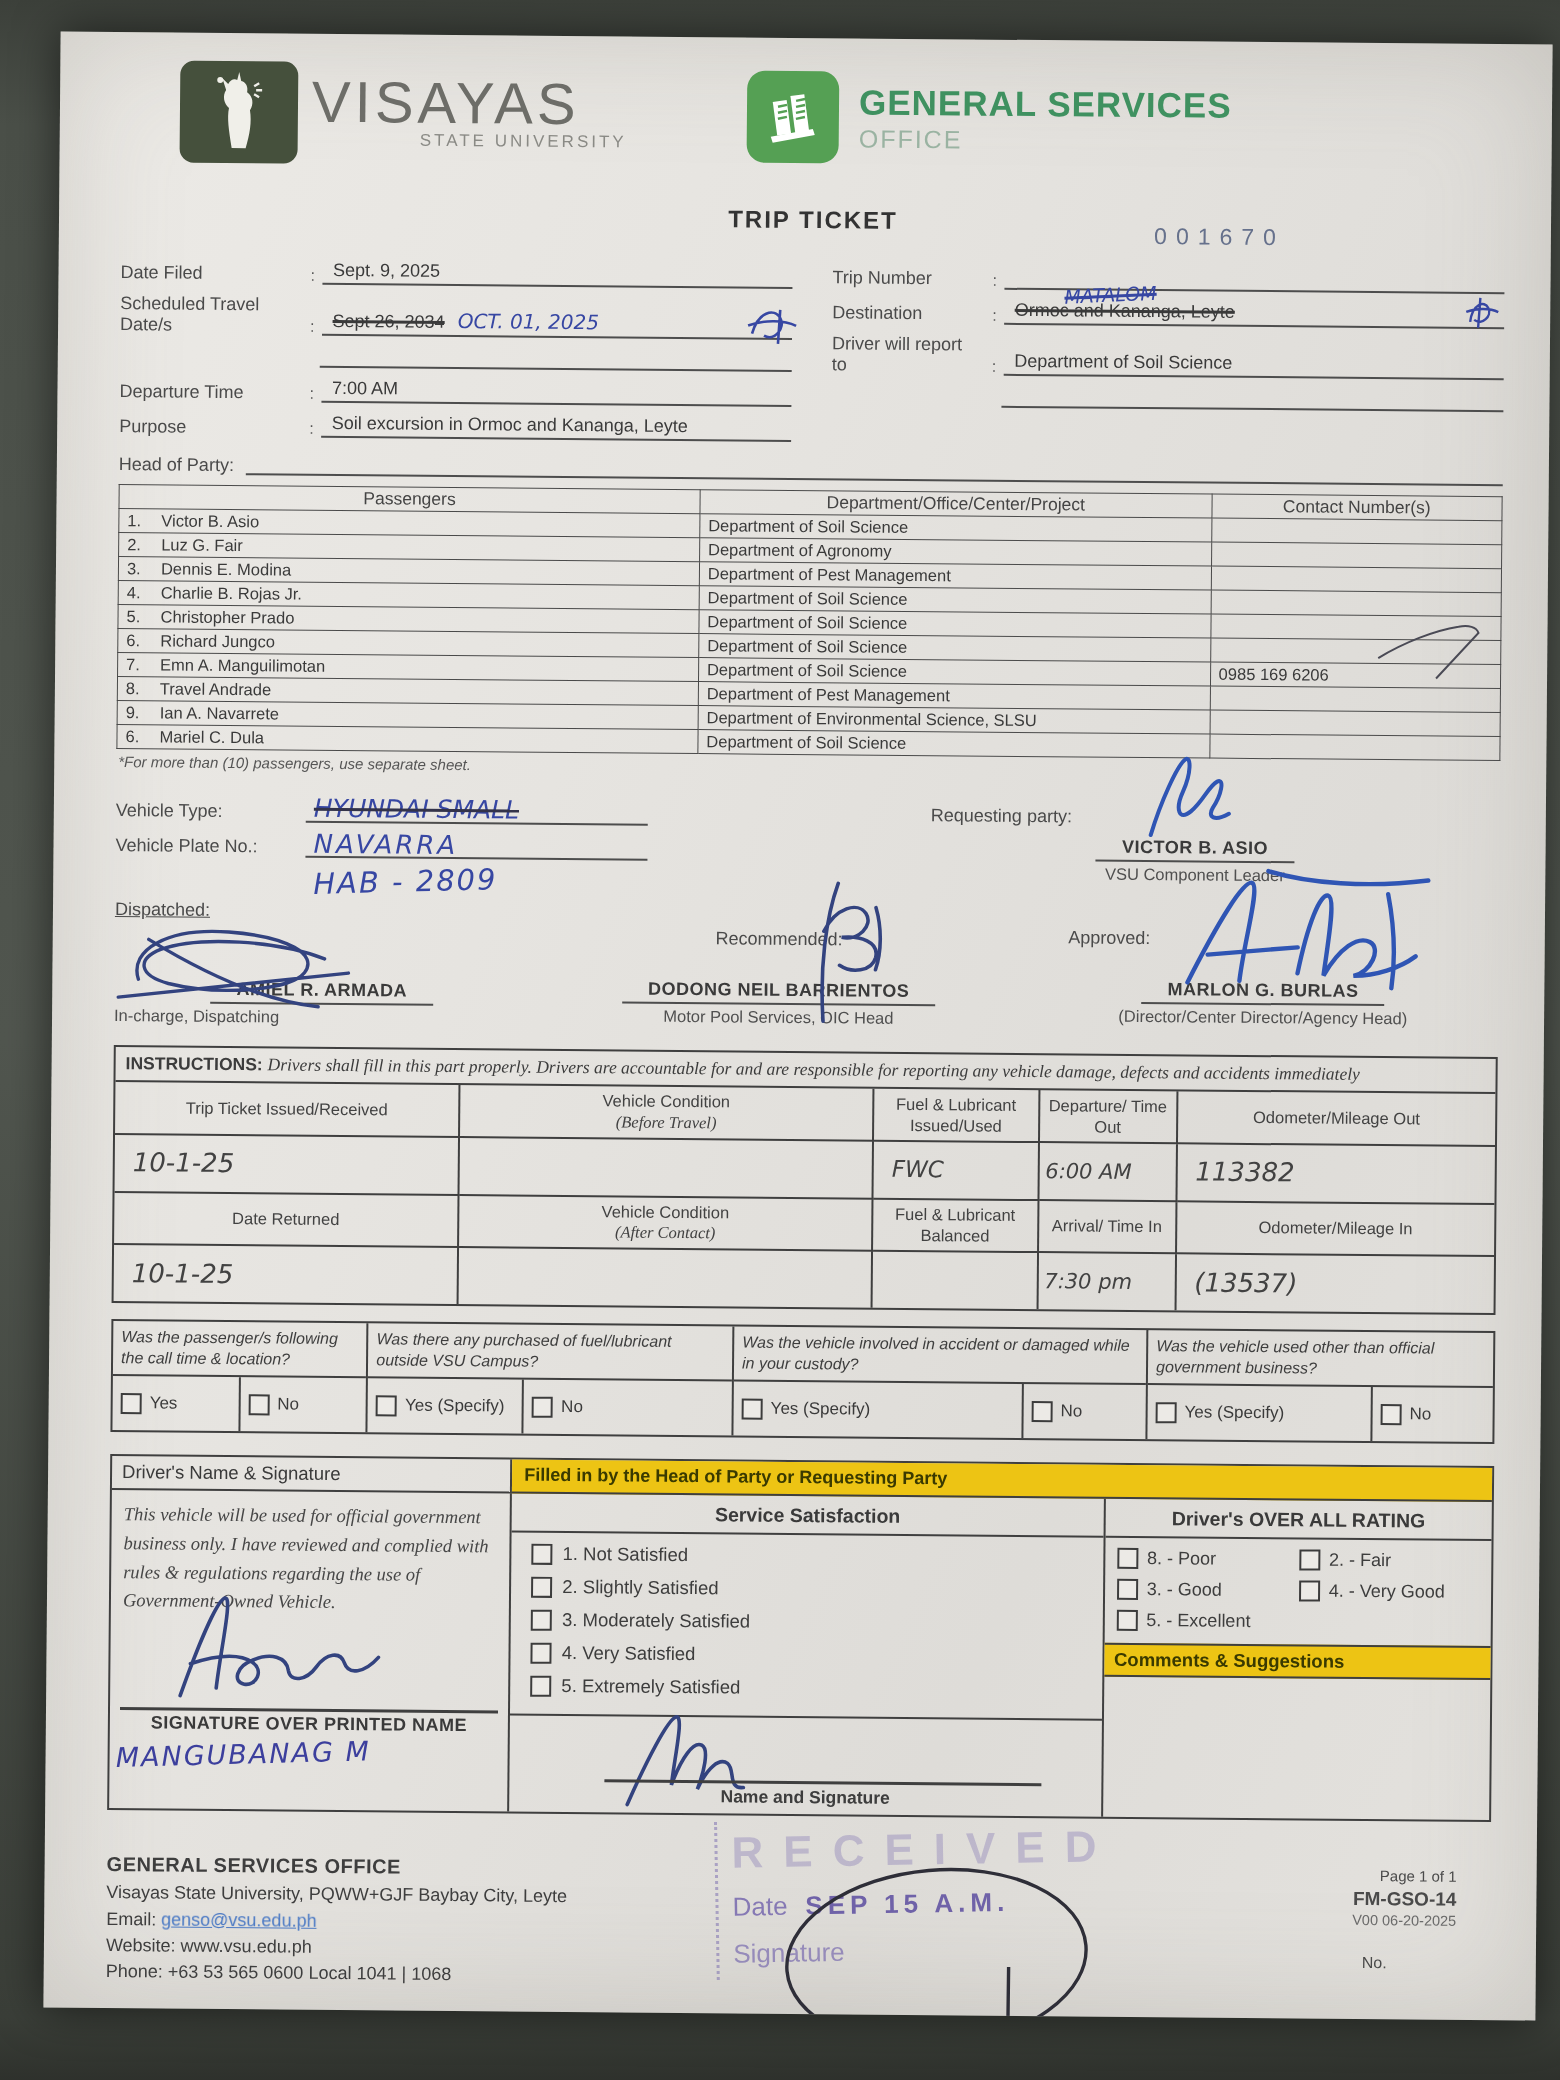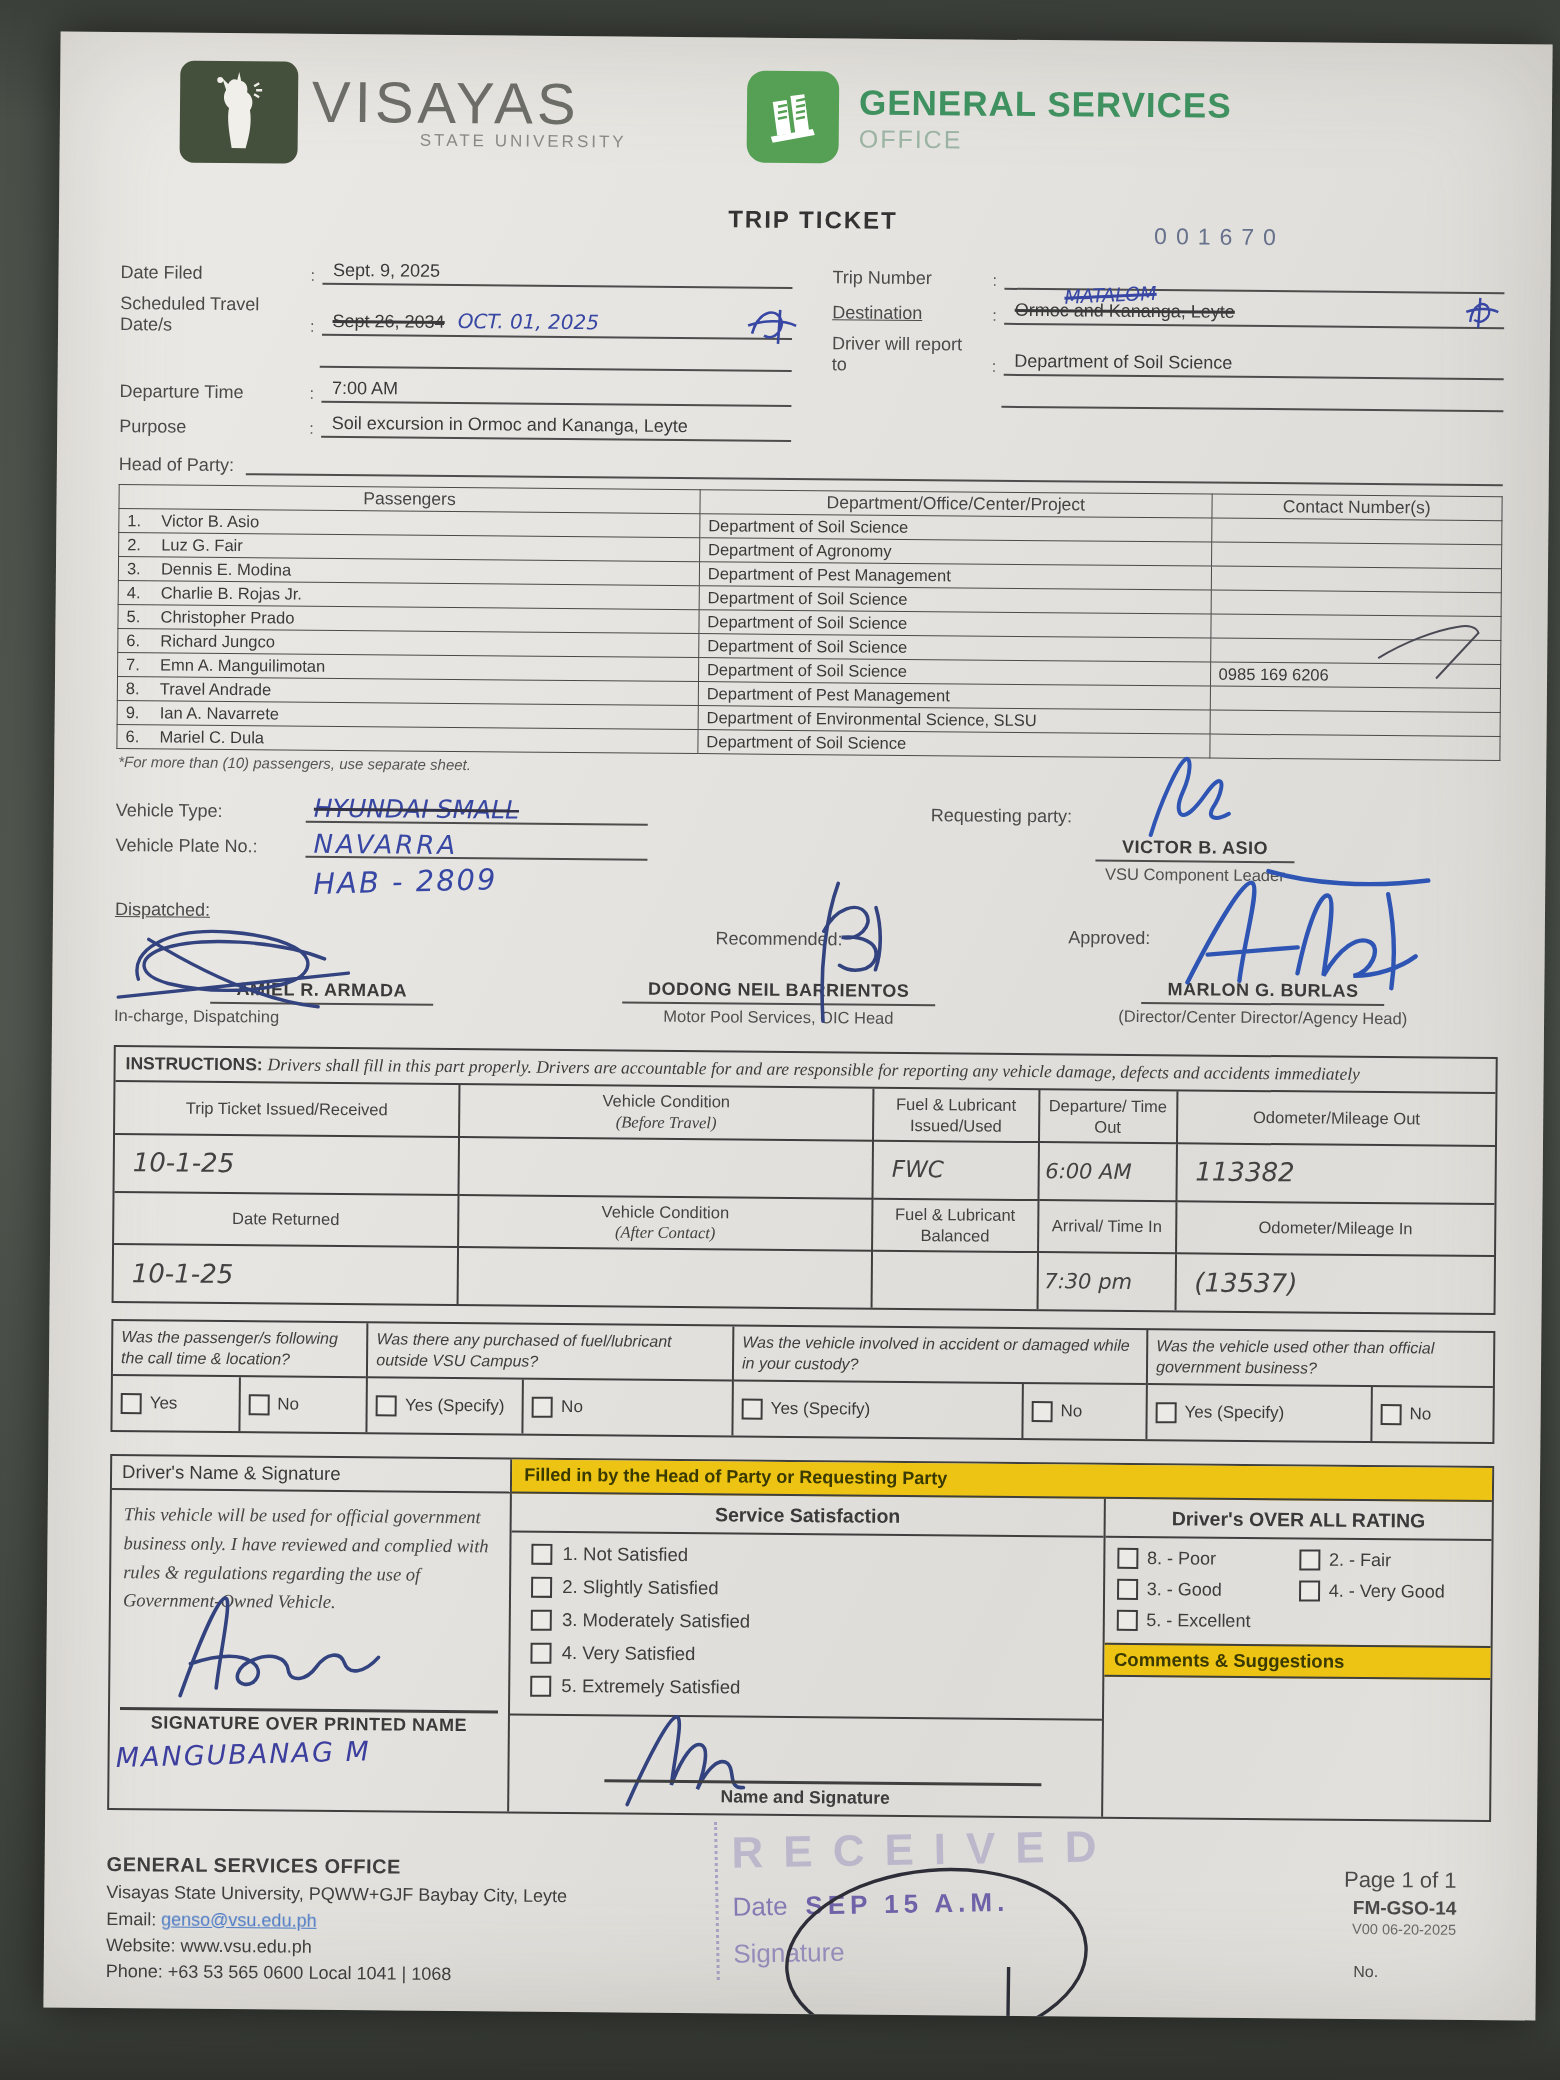--- a/index.html
+++ b/index.html
@@ -100,21 +100,21 @@
   .commentsbar{margin-top:8px;padding:4px 10px;font-size:18.5px;border-top:2px solid #3f3f3f;border-bottom:2px solid #3f3f3f;}
   .namesig{border-top:2px solid #3f3f3f;height:96px;position:relative;text-align:center;}
   .namesigline{position:absolute;left:16%;right:10%;bottom:30px;border-bottom:3px solid #3f3f3f;}
   .namesiglabel{position:absolute;left:0;right:0;bottom:6px;font-size:17.5px;font-weight:bold;color:#3d3d3d;}
   
   .footer{position:relative;margin-top:36px;height:230px;}
   .finfo{position:absolute;left:0;top:4px;font-size:18px;color:#3e3e3e;line-height:1.45;}
   .fo{font-weight:bold;font-size:20px;letter-spacing:0.5px;}
   .flink{color:#4a79c4;text-decoration:underline;filter:blur(0.4px);}
   .fright{position:absolute;right:34px;top:10px;text-align:right;color:#4a4a4a;}
-  .fpage{font-size:22px;}
+  .fpage{font-size:15px;}
   .fcode{font-size:19px;font-weight:bold;margin-top:4px;}
   .fver{font-size:14.5px;color:#6a6a6a;margin-top:2px;}
   .fno{font-size:16px;margin-top:26px;text-align:left;padding-left:10px;}
   .stamp{position:absolute;left:44%;top:-34px;width:360px;transform:rotate(-1.5deg);color:rgba(104,88,168,0.75);}
   .stampbox{border-left:3px dotted rgba(104,88,168,0.45);padding:6px 0 10px 14px;}
   .stamp-recv{font-size:44px;letter-spacing:20px;font-weight:bold;opacity:0.38;white-space:nowrap;}
   .stamp-row{font-size:26px;margin-top:14px;display:flex;gap:18px;align-items:baseline;}
   .stamp-date{font-weight:bold;letter-spacing:5px;color:rgba(92,76,160,0.85);}
   .stamp-sig{font-size:26px;margin-top:16px;opacity:0.8;}
   .penmark{position:absolute;pointer-events:none;}
@@ -198,21 +198,21 @@
         </div>
       </div>
 
       <div class="fcol" style="padding-left:6px;">
         <div class="frow" style="margin-top:2px;">
           <div class="flabel" style="width:150px;">Trip Number</div>
           <div class="fcolon"></div>
           <div class="blankline" style="flex:1;"></div>
         </div>
         <div class="frow">
-          <div class="flabel" style="width:150px;text-decoration:underline;">Destination</div>
+          <div class="flabel" style="width:150px;">Destination</div>
           <div class="fcolon"></div>
           <div class="fval" style="flex:1;white-space:nowrap;">
             <span class="hw strike" style="position:absolute;top:-17px;left:60px;font-size:19px;transform:rotate(-3deg);">MATALOM</span>
             <span class="strike">Ormoc and Kananga, Leyte</span>
             <svg class="penmark" width="40" height="36" viewBox="0 0 40 36" style="right:4px;top:-10px;">
               <path d="M10 28 C12 10 24 6 28 14 C32 22 22 32 14 26 M20 4 L18 34 M6 18 C16 14 30 14 38 18" stroke="#3747a3" stroke-width="2.4" fill="none"></path>
             </svg>
           </div>
         </div>
         <div class="frow">

